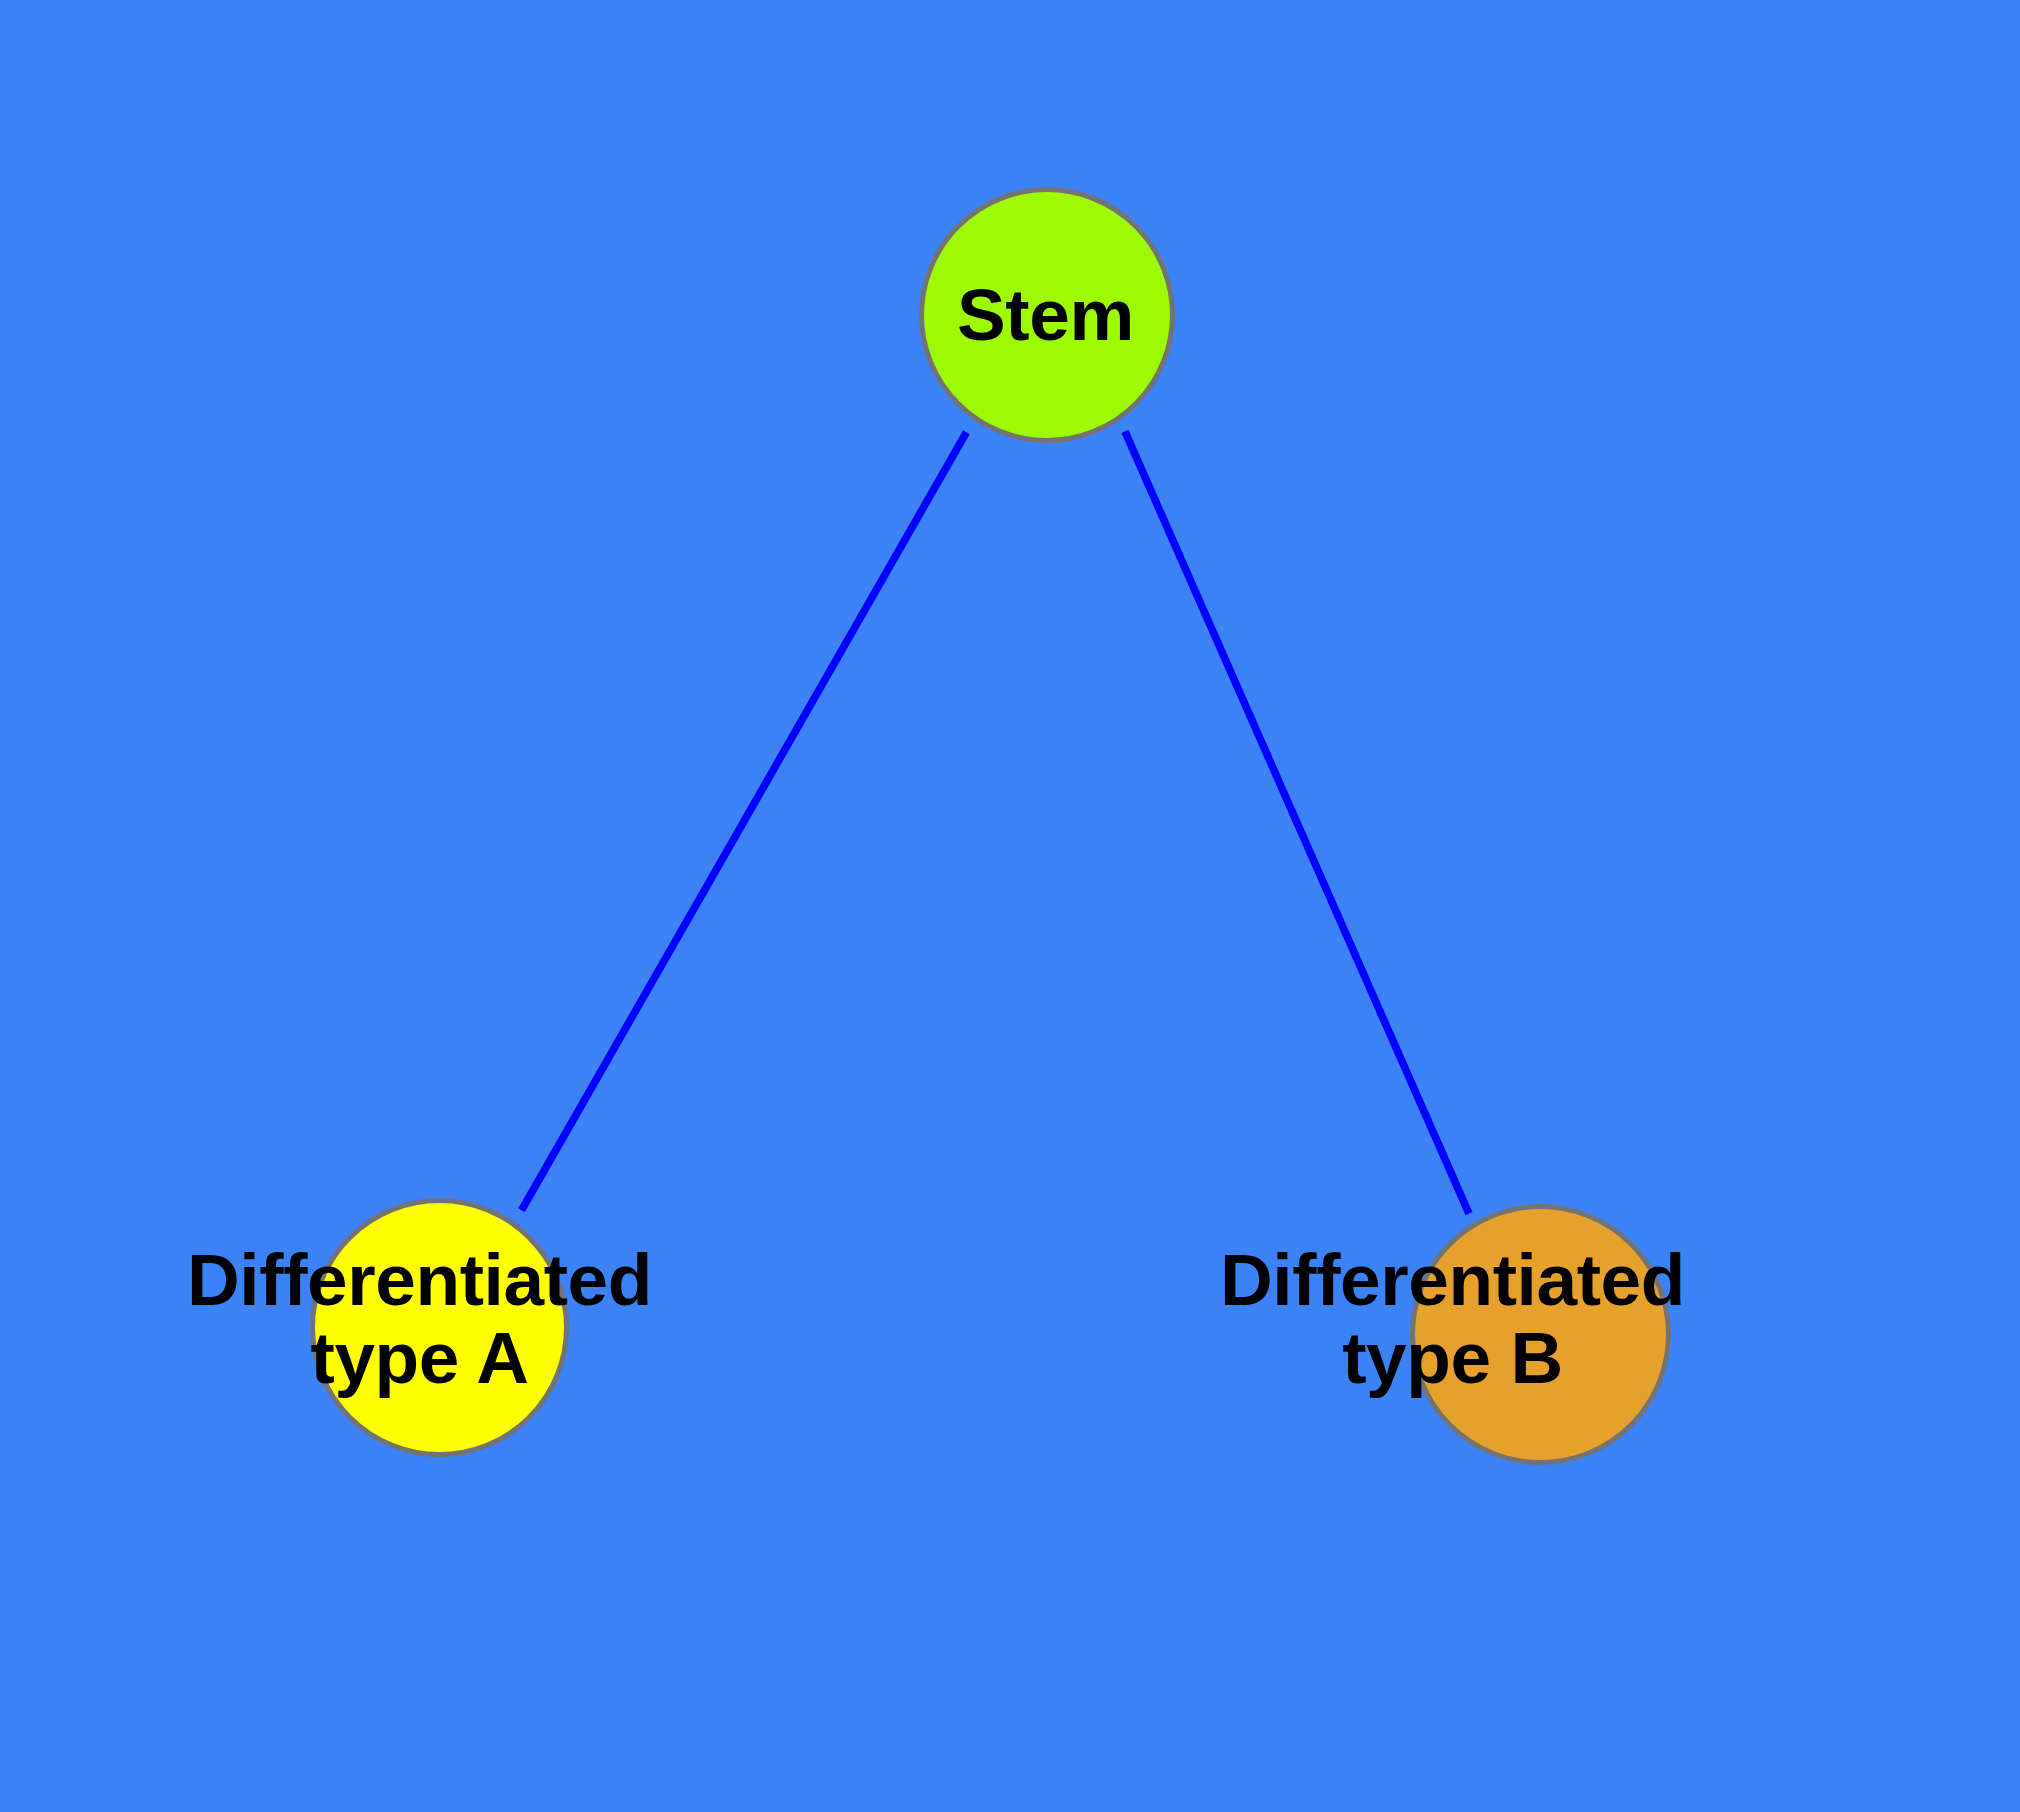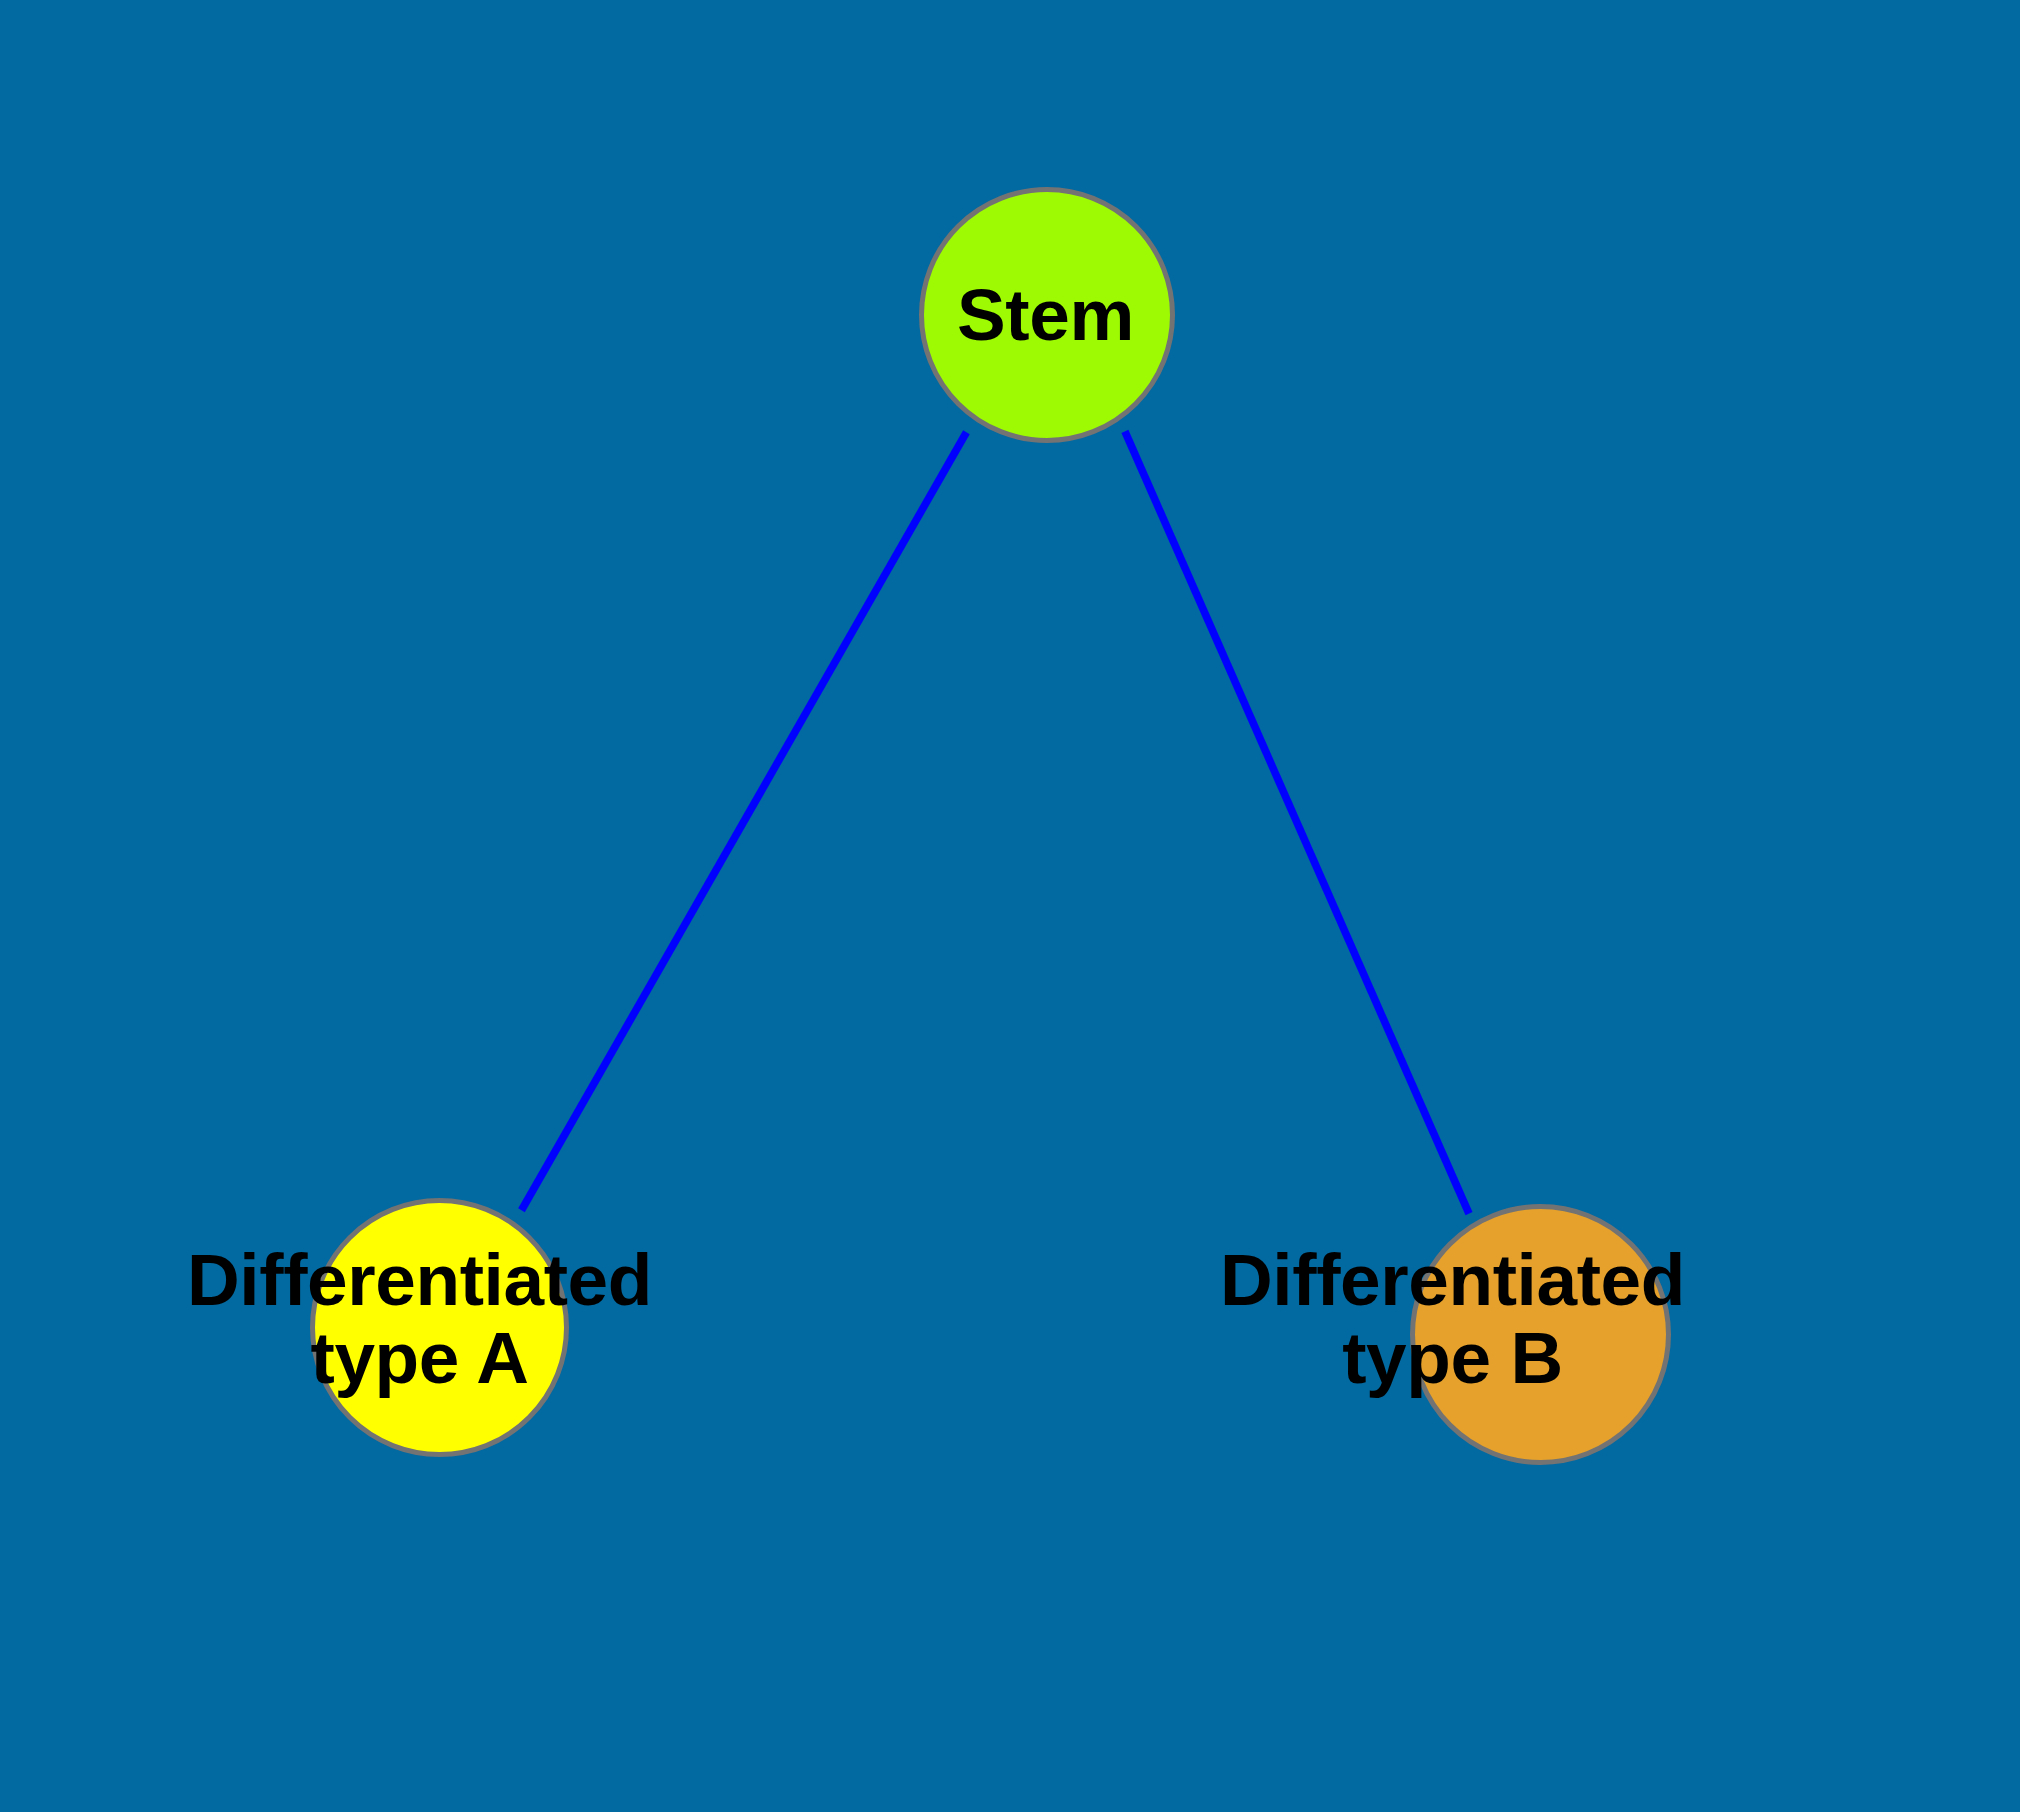--- a/index.html
+++ b/index.html
@@ -41,21 +41,21 @@
     line-height: 1.07;
     text-align: center;
     white-space: pre-line;
     letter-spacing: -0.4px;
     pointer-events: none;
   }
 </style>
 </head>
 <body>
 
-<div id="graph-canvas" style="background: #0369a1;">
+<div id="graph-canvas" style="background: #3b82f6;">
 
   <svg id="edge-layer" viewBox="0 0 2384 2138">
     <line stroke="#0000ff" stroke-width="9" stroke-linecap="butt" x1="1140" y1="510" x2="615" y2="1428"></line>
     <line stroke="#0000ff" stroke-width="9" stroke-linecap="butt" x1="1327" y1="509" x2="1733" y2="1432"></line>
   </svg>
 
   <div class="graph-node" style="left: 919px; top: 187px; width: 256px; height: 256px; background: rgb(157, 250, 3); border-color: rgb(115, 115, 115); border-width: 5.1px;"></div>
   <div class="graph-node" style="left: 310px; top: 1198px; width: 259px; height: 259px; background: rgb(255, 255, 0); border-color: rgb(115, 115, 115); border-width: 5.1px;"></div>
   <div class="graph-node" style="left: 1410px; top: 1204px; width: 261px; height: 261px; background: rgb(229, 161, 43); border-color: rgb(115, 115, 115); border-width: 5.1px;"></div>
 

